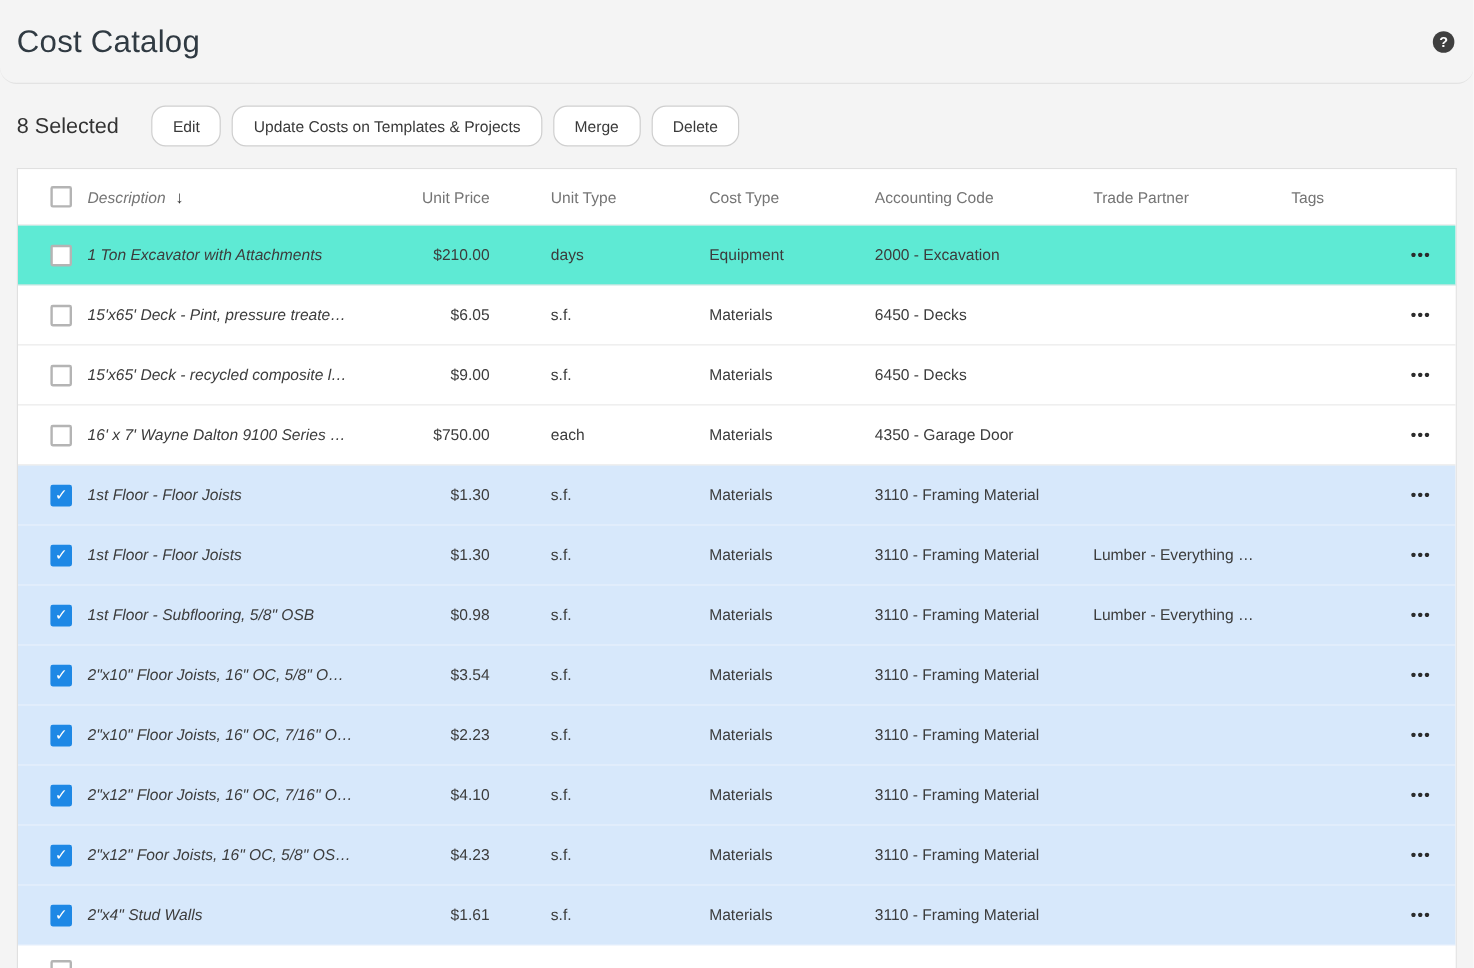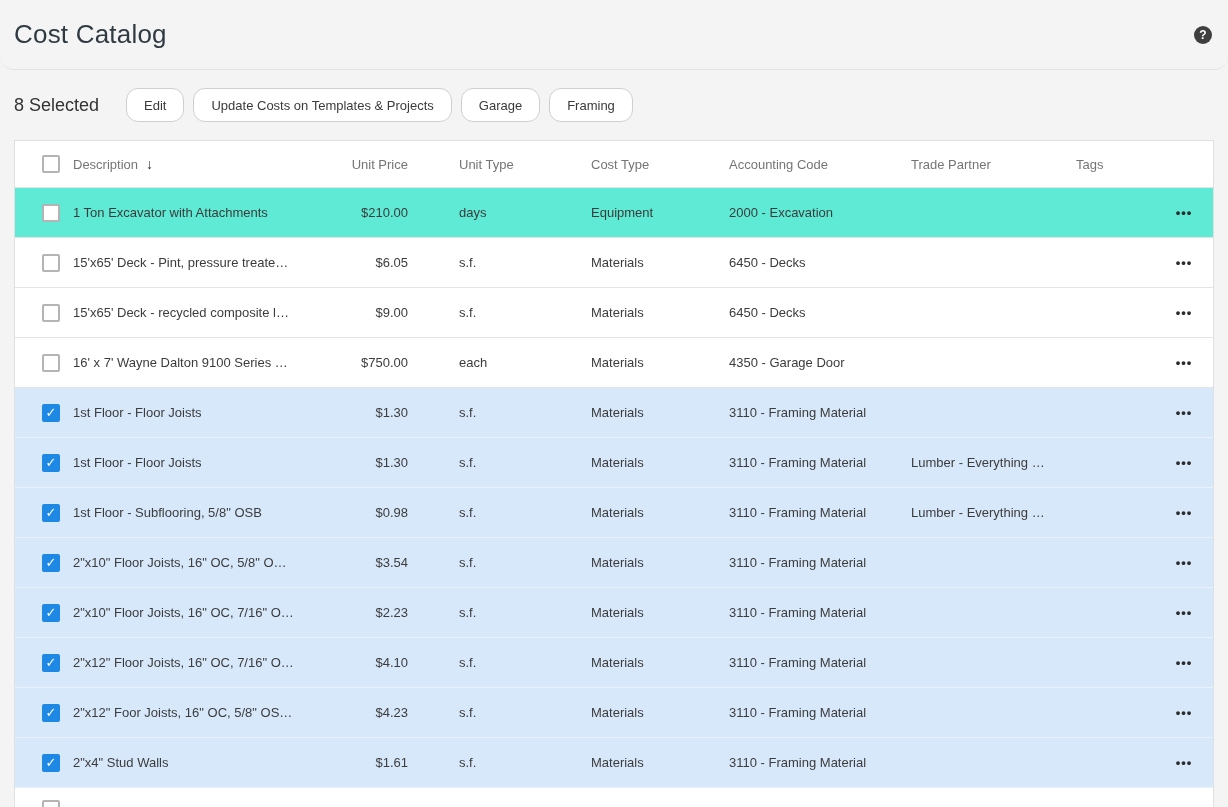--- a/index.html
+++ b/index.html
@@ -79,21 +79,21 @@
     background:#fff;
     border-bottom:1px solid #e4e4e4;
     font-size:13px;
   }
   .thead { height:47px; color:#757575; }
   .thead .cell { font-size:13px; cursor:pointer; }
   .trow.hovered { background:#5eead4; }
   .trow.selected { background:#d7e8fb; border-bottom-color:#e8f1fc; }
   .cell { overflow:hidden; white-space:nowrap; text-overflow:ellipsis; color:#3c3c3c; }
   .thead .cell { color:#757575; }
-  .cell.c-desc { padding-right:0; }
+  .cell.c-desc { padding-right:0;font-style:italic; }
   .cell.c-price { text-align:right; padding-right:13px; }
   .cell.c-unittype { padding-left:38px; }
   .cell.c-tags { }
   .cell.c-menu { display:flex; justify-content:center; }
   .sort-icon { font-size:14px; color:#333; margin-left:8px; font-weight:bold; }
   .row-menu {
     font-size:13px;
     font-weight:bold;
     letter-spacing:1px;
     color:#2b2b2b;
@@ -135,22 +135,22 @@
 
 <div class="page-header">
   <h1 class="page-title">Cost Catalog</h1>
   <div class="help-icon">?</div>
 </div>
 
 <div class="toolbar">
   <span class="selected-count">8 Selected</span>
   <button class="tb-btn">Edit</button>
   <button class="tb-btn">Update Costs on Templates &amp; Projects</button>
-  <button class="tb-btn">Garage</button>
-  <button class="tb-btn">Framing</button>
+  <button class="tb-btn">Merge</button>
+  <button class="tb-btn">Delete</button>
 </div>
 
 <div class="table-wrap">
   <div class="trow thead">
     <div class="cb-wrap">
       <div class="cbx"></div>
     </div>
     <div class="cell c-desc">
       <span>Description</span><span class="sort-icon">↓</span>
     </div>

